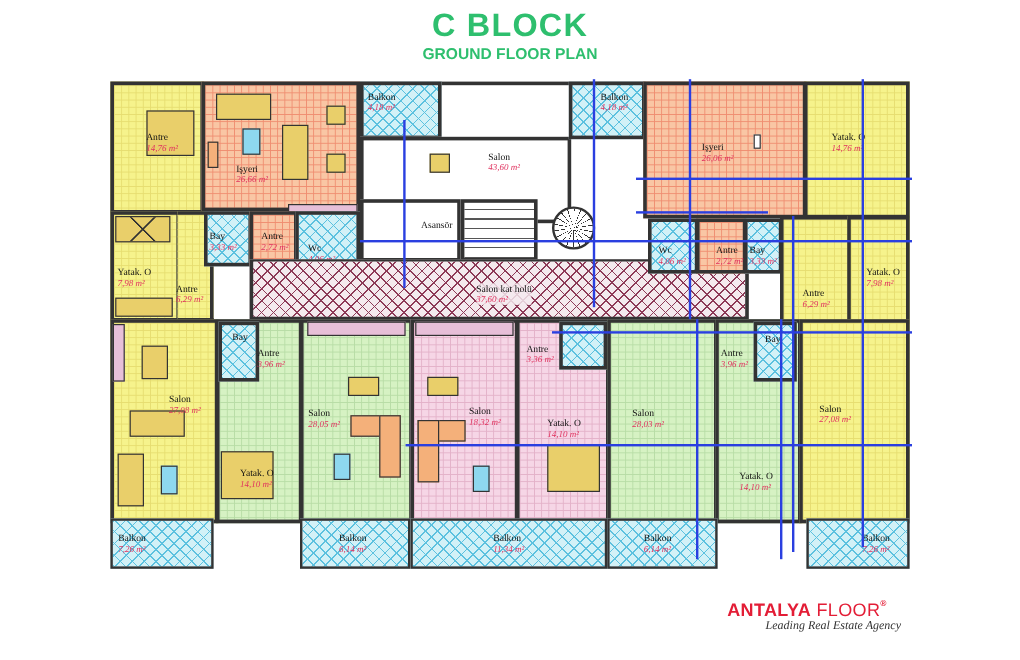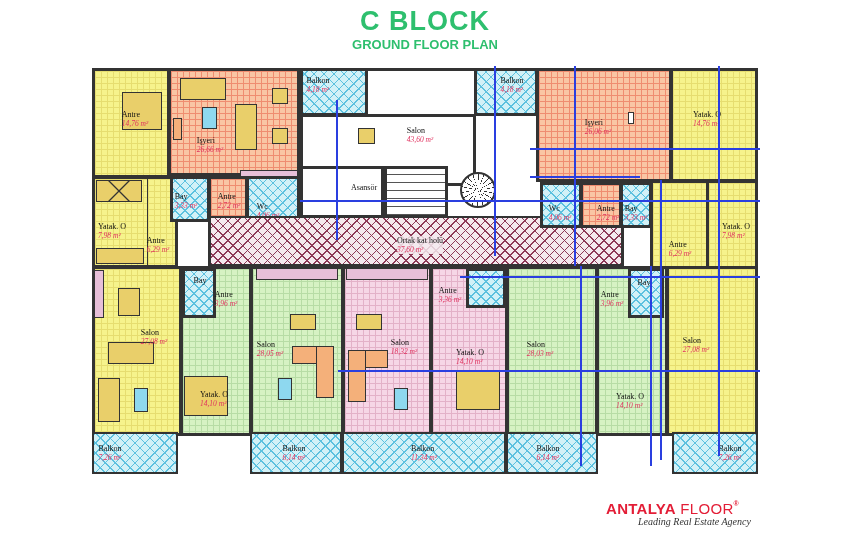--- a/index.html
+++ b/index.html
@@ -80,21 +80,21 @@
   <div class="furn" style="left:358px;top:128px;width:17px;height:16px;"></div>
   <div class="lbl" style="left:420px;top:126px;"><span>Salon</span><span class="a">43,60 m²</span></div>
 
   <div class="room white" style="left:300px;top:166px;width:84px;height:52px;"></div>
   <div class="lbl" style="left:364px;top:183px;"><span>Asansör</span></div>
 
   <div class="room stairs" style="left:384px;top:166px;width:64px;height:52px;"></div>
   <div class="spiral" style="position:absolute;left:460px;top:172px;width:36px;height:36px;box-sizing:border-box;"></div>
 
   <div class="room corr" style="left:208px;top:216px;width:416px;height:50px;border-top:2px solid #333;border-bottom:2px solid #333;"></div>
-  <div class="lbl" style="left:420px;top:236px;background:rgba(244,234,238,0.85);"><span>Ortak kat holü</span><span class="a">37,60 m²</span></div>
+  <div class="lbl" style="left:420px;top:236px;background:rgba(244,234,238,0.85);"><span>Salon kat holü</span><span class="a">37,60 m²</span></div>
 
   <div class="room tile" style="left:474px;top:68px;width:64px;height:48px;"></div>
   <div class="lbl" style="left:512px;top:76px;"><span>Balkon</span><span class="a">4,18 m²</span></div>
 
   <div class="room orange" style="left:536px;top:68px;width:136px;height:114px;"></div>
   <div class="furn" style="left:628px;top:112px;width:6px;height:12px;background:#fff;"></div>
   <div class="lbl" style="left:598px;top:118px;"><span>Işyeri</span><span class="a">26,06 m²</span></div>
 
   <div class="room yellow" style="left:670px;top:68px;width:88px;height:114px;"></div>
   <div class="lbl" style="left:707px;top:110px;"><span>Yatak. O</span><span class="a">14,76 m²</span></div>

